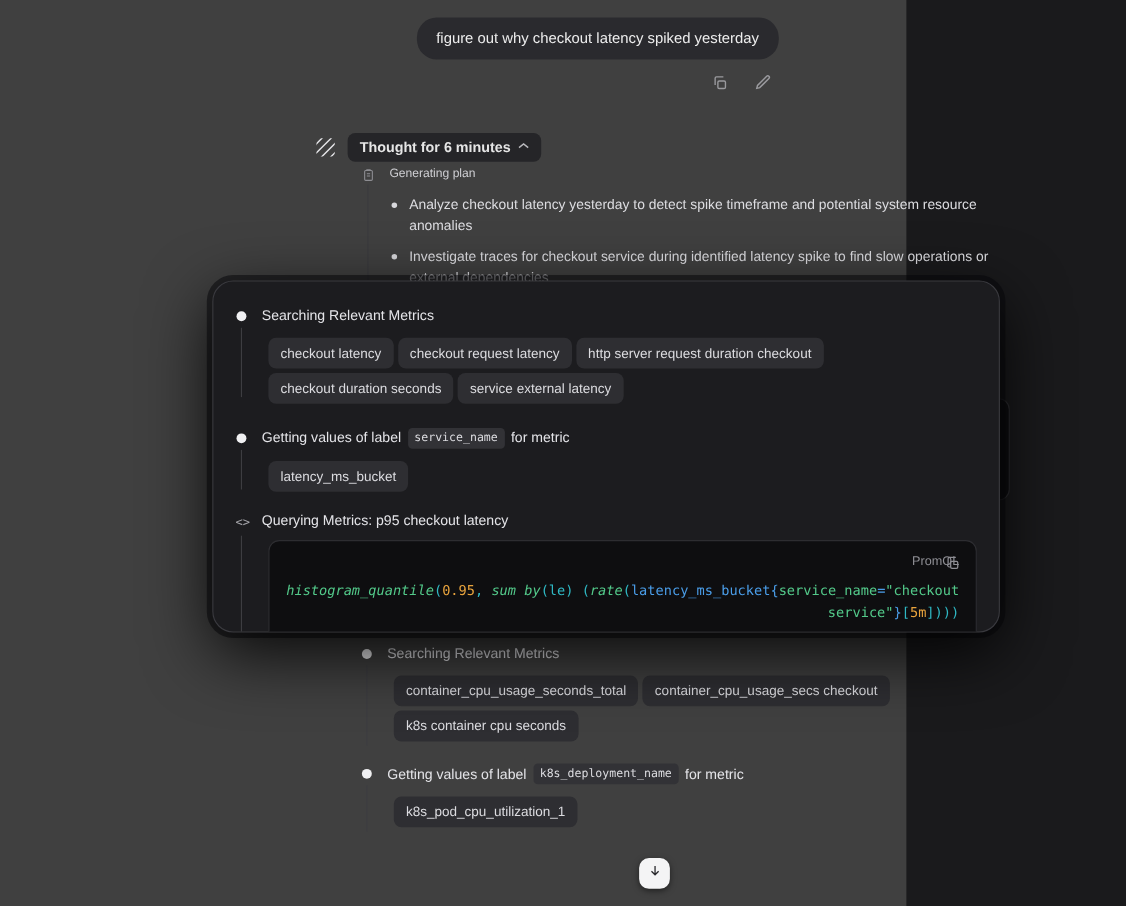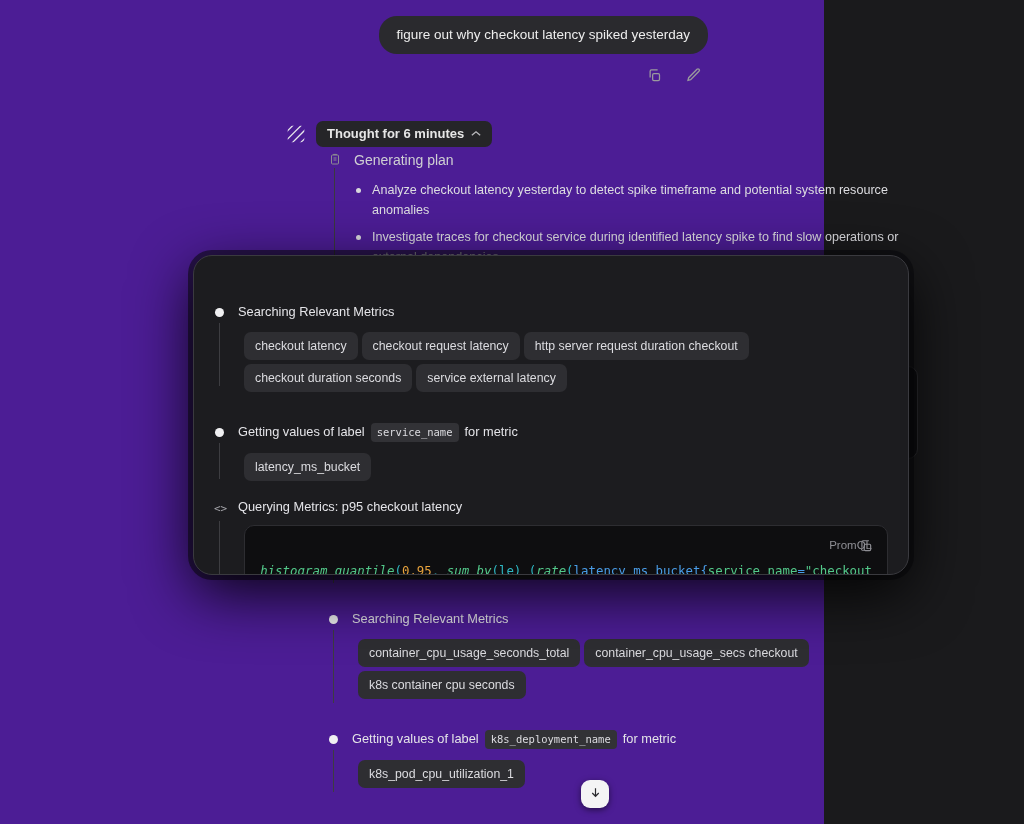--- a/index.html
+++ b/index.html
@@ -9,21 +9,21 @@
     height: 824px;
     background: #1a1a1c;
     font-family: "Liberation Sans", sans-serif;
     overflow: hidden;
   }
 
   #app {
     position: relative;
     width: 824px;
     height: 824px;
-    background: #4c1d95;
+    background: #404040;
   }
 
   
   .user-row {
     position: absolute;
     top: 16px;
     right: 116px;
     display: flex;
     justify-content: flex-end;
   }
@@ -88,21 +88,21 @@
   }
   .step { position: relative; padding-left: 26px; }
   .step-icon {
     position: absolute;
     left: 0px; top: 2px;
     width: 14px; height: 14px;
     color: #8d8d92;
     display: flex; align-items: center; justify-content: center;
   }
   .step-title {
-    font-size: 14px;
+    font-size: 11px;
     color: #cfcfd3;
     line-height: 1.5;
   }
   .rail {
     position: absolute;
     left: 6px; top: 18px; bottom: 0;
     width: 1px;
     background: #3a3a3e;
   }
 
@@ -141,21 +141,20 @@
     background: #3d3d41;
   }
   .bstep .hdr {
     font-size: 12.8px;
     color: #e4e4e8;
     line-height: 1.4;
     display: flex;
     align-items: center;
     flex-wrap: wrap;
     gap: 6px;
-    margin-top: 31px;
   }
   .inline-code {
     background: #323236;
     border-radius: 4px;
     padding: 2px 6px;
     font-family: "DejaVu Sans Mono", monospace;
     font-size: 10.5px;
     color: #dcdce0;
   }
 

